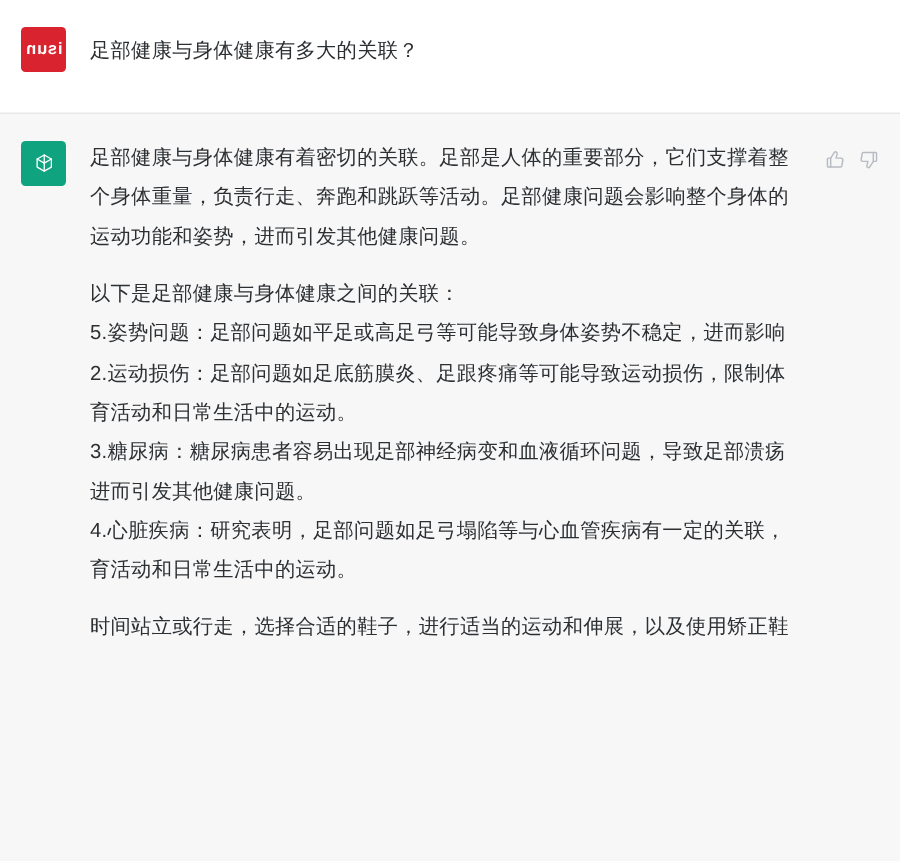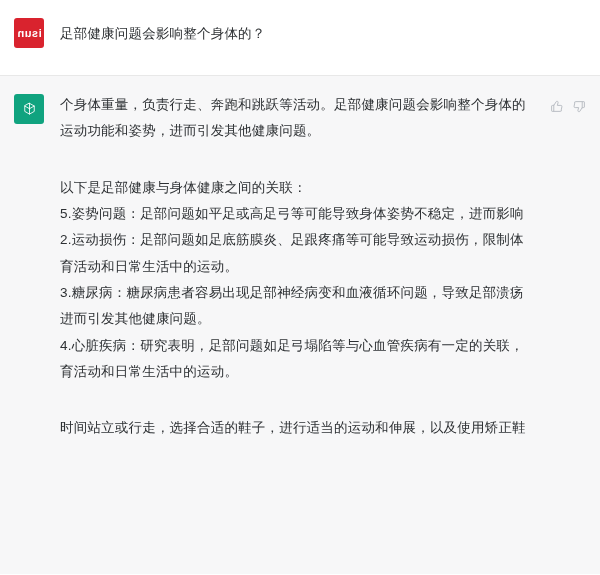--- a/index.html
+++ b/index.html
@@ -72,21 +72,21 @@
     word-break: break-all;
   }
   .msg-user .bubble {
     font-size: 13.5px;
     padding-top: 5px;
   }
   .para {
     margin: 0 0 0 0;
   }
   .para + .para {
-    margin-top: 30px;
+    margin-top: 12px;
   }
   .line {
     display: block;
   }
   .actions {
     position: absolute;
     right: 14px;
     top: 24px;
     display: flex;
     gap: 10px;
@@ -112,36 +112,37 @@
 </style>
 </head>
 <body>
 
 <div class="chat">
 
   <div class="msg msg-user">
     <div class="avatar avatar-user">
       <span>isun</span>
     </div>
-    <div class="bubble">足部健康问题会影响整个身体的？</div>
+    <div class="bubble">足部健康与身体健康有多大的关联？</div>
   </div>
 
   <div class="msg msg-assistant">
     <div class="avatar avatar-assistant">
       <svg width="19" height="19" viewBox="0 0 24 24" fill="none" stroke="#ffffff" stroke-width="1.1" stroke-linecap="round" stroke-linejoin="round">
         <path d="M12 4.2 18 7.6v6.8L12 17.8 6 14.4V7.6z"></path>
         <path d="M12 4.2v6.8"></path>
         <path d="M12 11l6-3.4"></path>
         <path d="M12 11l-6-3.4"></path>
         <path d="M12 11v6.8"></path>
       </svg>
     </div>
 
     <div class="bubble">
       <div class="para">
+        <span class="line">足部健康与身体健康有着密切的关联。足部是人体的重要部分，它们支撑着整</span>
         <span class="line">个身体重量，负责行走、奔跑和跳跃等活动。足部健康问题会影响整个身体的</span>
         <span class="line">运动功能和姿势，进而引发其他健康问题。</span>
       </div>
       <div class="para">
         <span class="line">以下是足部健康与身体健康之间的关联：</span>
         <span class="line">5.姿势问题：足部问题如平足或高足弓等可能导致身体姿势不稳定，进而影响</span>
         <span class="line">2.运动损伤：足部问题如足底筋膜炎、足跟疼痛等可能导致运动损伤，限制体</span>
         <span class="line">育活动和日常生活中的运动。</span>
         <span class="line">3.糖尿病：糖尿病患者容易出现足部神经病变和血液循环问题，导致足部溃疡</span>
         <span class="line">进而引发其他健康问题。</span>

